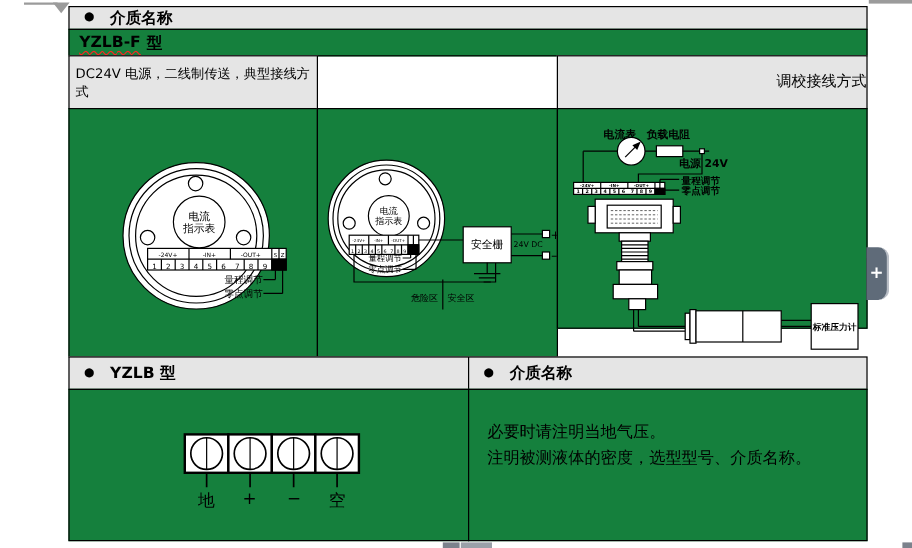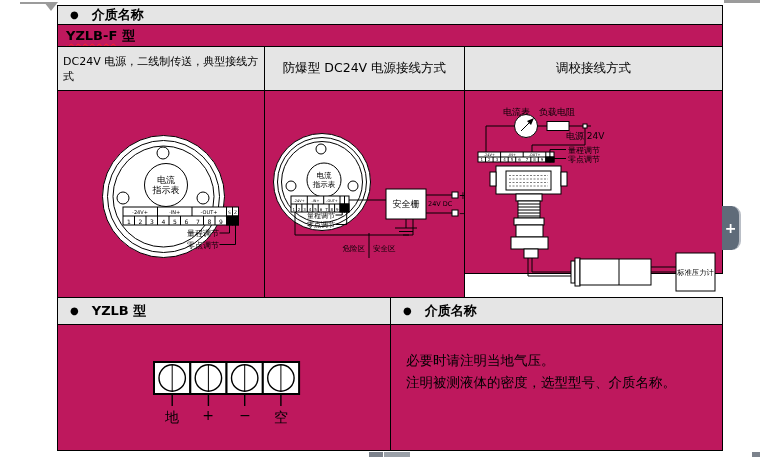--- a/index.html
+++ b/index.html
@@ -1,18 +1,18 @@
 <!DOCTYPE html>
 <html><head>
 <meta charset="utf-8">
 <style>
   html,body{margin:0;padding:0;background:#fff;}
   .stage{position:relative;width:760px;height:457px;background:#ffffff;overflow:hidden;
          font-family:"DejaVu Sans","Liberation Sans",sans-serif;color:#000;}
-  .cell{position:absolute;box-sizing:border-box;border:1px solid #000;background:#be185d;}
+  .cell{position:absolute;box-sizing:border-box;border:1px solid #000;background:#15803d;}
   .gray{background:#e5e5e5;}
   .hdr{display:flex;align-items:center;font-weight:bold;font-size:13px;padding-left:12px;}
   .hdr .bullet{font-size:10px;margin-right:13px;line-height:1;}
   .colhead{display:flex;align-items:center;font-size:11.5px;}
   .center{justify-content:center;text-align:center;font-size:12.5px;}
   .modelrow{display:flex;align-items:center;font-weight:bold;font-size:13px;padding-left:8px;}
   .wavy{text-decoration:underline;text-decoration-style:wavy;text-decoration-color:#ff2222;
         text-decoration-thickness:1px;text-underline-offset:3px;}
   .suffix{margin-left:5px;}
   .notes{font-size:13.5px;line-height:22px;padding:24px 8px 0 15px;}
@@ -45,24 +45,21 @@
   </div>
 
   <div class="cell modelrow" style="left:57px;top:24px;width:666px;height:23px;">
     <span class="wavy">YZLB-F</span>
     <span class="suffix">型</span>
   </div>
 
   <div class="cell gray colhead" style="left:57px;top:46px;width:208px;height:45px;padding:16px 5px;font-size:11px;">
     <span>DC24V 电源，二线制传送，典型接线方式</span>
   </div>
-  <div class="cell gray colhead center" style="left:264px;top:46px;width:201px;height:45px;">
-    <span>防爆型 DC24V 电源接线方式</span>
-  </div>
-  <div class="cell gray colhead center" style="left:464px;top:46px;width:259px;height:45px;">
+  <div class="cell gray colhead center" style="left:464px;top:46px;width:259px;height:45px;justify-content:flex-end;">
     <span>调校接线方式</span>
   </div>
 
   <div class="cell" style="left:57px;top:90px;width:208px;height:208px;">
     <svg width="206" height="206" viewBox="0 0 206 206">
       <g>
         <circle class="shape" cx="104.5" cy="104.5" r="61"></circle>
         <circle class="shape" cx="104.5" cy="104.5" r="56"></circle>
         <circle class="shape" cx="104.5" cy="104.5" r="50.5"></circle>
         <circle class="shape" cx="104" cy="61" r="6"></circle>
@@ -188,21 +185,21 @@
         <line class="ln" x1="137" y1="143" x2="143" y2="143"></line>
       </g>
       <g>
         <line class="ln" x1="103" y1="141" x2="103" y2="166"></line>
         <text x="99" y="159" font-size="7.5" text-anchor="end">危险区</text>
         <text x="107" y="159" font-size="7.5">安全区</text>
       </g>
     </svg>
   </div>
 
-  <div class="cell" style="left:464px;top:90px;width:259px;height:184px;">
+  <div class="cell" style="left:464px;top:90px;width:259px;height:184px;font-weight:bold;">
     <svg width="257" height="206" viewBox="0 0 257 206">
       <g>
         <text x="37" y="23" font-size="9">电流表</text>
         <text x="73" y="23" font-size="9">负载电阻</text>
         <circle class="shape" cx="60" cy="34" r="11.5"></circle>
         <line class="ln" x1="55" y1="39" x2="65" y2="29"></line>
         <polygon points="68,26 61,29 65,33" fill="#000"></polygon>
       </g>
       <g>
         <line class="ln" x1="20" y1="34" x2="48.5" y2="34"></line>

